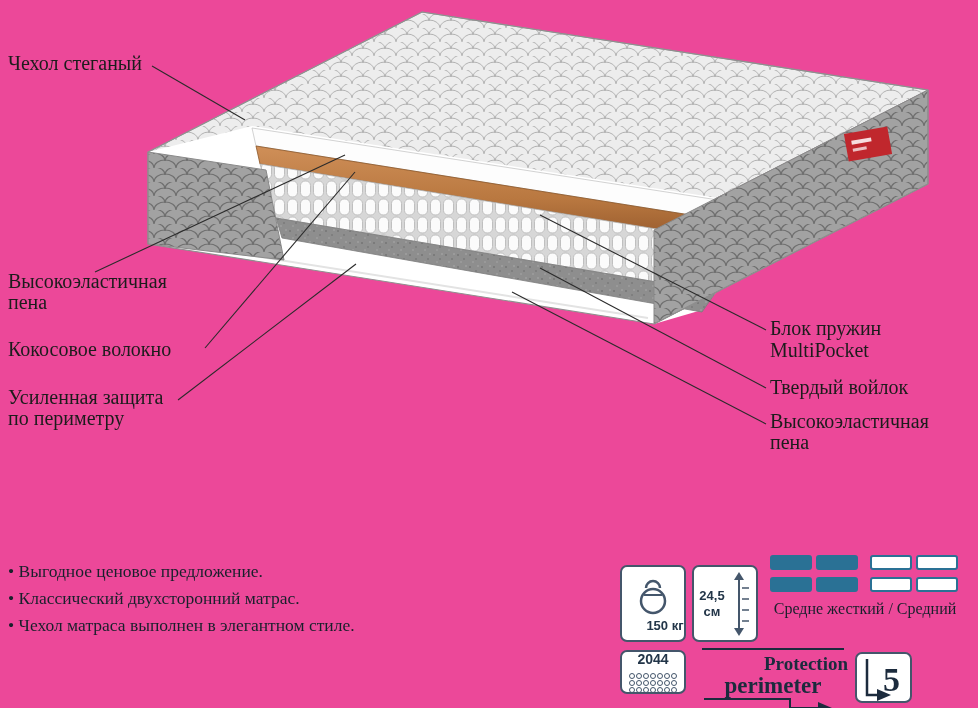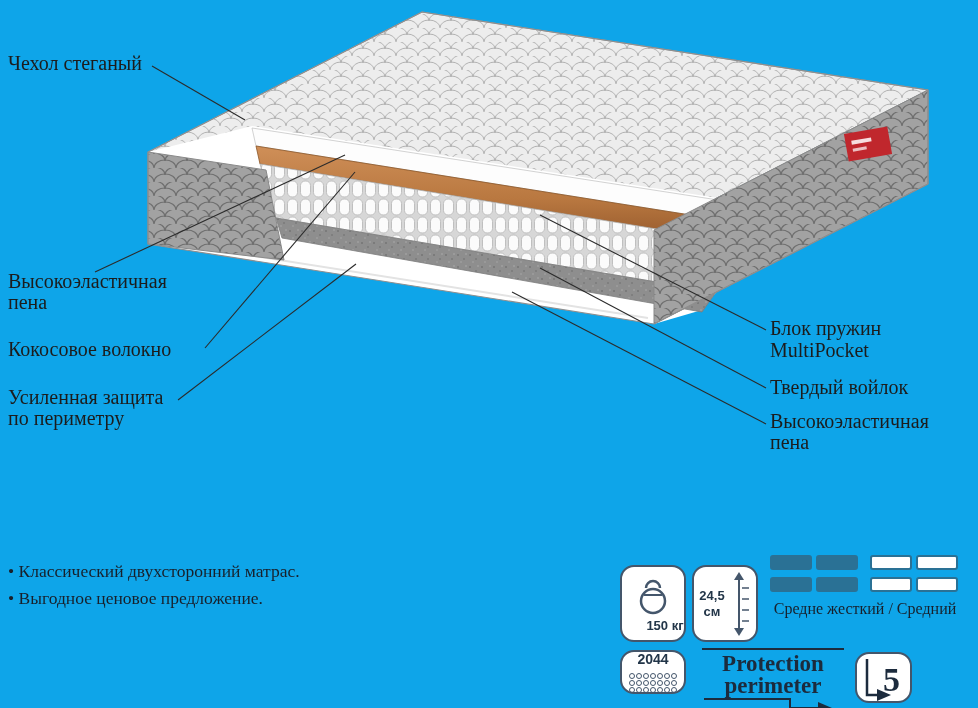--- a/index.html
+++ b/index.html
@@ -1,25 +1,25 @@
 <!DOCTYPE html>
 <html><head>
 <meta charset="utf-8">
 <style>
   html,body{margin:0;padding:0;background:#ffffff;}
-  .page{position:relative;width:978px;height:708px;background:#0ea5e9;overflow:hidden;
+  .page{position:relative;width:978px;height:708px;background:#ec4899;overflow:hidden;
         font-family:"Liberation Serif",serif;color:#1c1c1c;}
   .diagram-svg{position:absolute;left:0;top:0;}
 
   
   .features{position:absolute;left:8px;top:558px;font-size:17.5px;line-height:27px;color:#18202b;}
   .feature-item{white-space:nowrap;}
 
   
-  .spec-box{position:absolute;border:2px solid #44566b;border-radius:14px;background:#fff;
+  .spec-box{position:absolute;border:2px solid #44566b;border-radius:7px;background:#fff;
             box-sizing:border-box;display:flex;flex-direction:column;align-items:center;
             justify-content:center;}
   .weight-box{left:620px;top:565px;width:66px;height:77px;gap:1px;}
   .spec-text{font-family:"Liberation Sans",sans-serif;font-size:13px;color:#223548;font-weight:600;margin-left:24px;}
   .height-box{left:692px;top:565px;width:66px;height:77px;flex-direction:row;gap:4px;}
   .height-text{font-family:"Liberation Sans",sans-serif;font-size:13px;font-weight:600;
                color:#223548;text-align:center;line-height:16px;}
   .springs-box{left:620px;top:650px;width:66px;height:44px;gap:6px;}
   .springs-count-text{font-family:"Liberation Sans",sans-serif;font-size:14px;font-weight:700;color:#223548;}
   .dots{display:grid;grid-template-columns:repeat(7,6px);grid-gap:1px;}
@@ -31,21 +31,21 @@
   .fb-row{display:flex;margin-bottom:7px;}
   .fb-seg{width:42px;height:15px;border:2px solid #2a7195;border-radius:3px;box-sizing:border-box;
           margin-right:4px;background:#fff;}
   .fb-seg.on{background:#2a7195;}
   .fb-seg.gap{margin-right:12px;}
   .firmness-caption{margin-top:8px;font-size:16px;color:#18202b;text-align:center;width:190px;}
 
   
   .protection{position:absolute;left:698px;top:648px;width:150px;text-align:center;color:#1c2b3d;}
   .prot-topline{height:0;border-top:2px solid #1c2b3d;margin:0 4px 2px 4px;}
-  .prot-line1{font-size:23px;font-weight:700;line-height:23px;}
+  .prot-line1{font-size:19px;font-weight:700;line-height:23px;text-align:right;}
   .prot-line2{font-size:23px;font-weight:700;line-height:22px;}
 </style>
 </head>
 <body>
 
 <div class="page">
 
   <svg class="diagram-svg" width="978" height="520" viewBox="0 0 978 520">
     <defs>
       <pattern id="pQL" width="22" height="14" patternUnits="userSpaceOnUse">
@@ -115,22 +115,23 @@
       <text x="8" y="425">по периметру</text>
       <text x="770" y="335">Блок пружин</text>
       <text x="770" y="357">MultiPocket</text>
       <text x="770" y="394">Твердый войлок</text>
       <text x="770" y="428">Высокоэластичная</text>
       <text x="770" y="449">пена</text>
     </g>
   </svg>
 
   <div class="features">
+    <div class="feature-item">• Выгодное ценовое предложение.</div>
     <div class="feature-item">• Классический двухсторонний матрас.</div>
-    <div class="feature-item">• Выгодное ценовое предложение.</div>
+    <div class="feature-item">• Чехол матраса выполнен в элегантном стиле.</div>
   </div>
 
   <div class="spec-box weight-box">
     <svg width="40" height="42" viewBox="0 0 40 42">
       <path d="M13 13 a7 7 0 0 1 14 0" fill="none" stroke="#44566b" stroke-width="2.5"></path>
       <circle cx="20" cy="26" r="12" fill="none" stroke="#44566b" stroke-width="2.5"></circle>
       <line x1="11" y1="20" x2="29" y2="20" stroke="#44566b" stroke-width="2"></line>
     </svg>
     <div class="spec-text">150 кг</div>
   </div>

